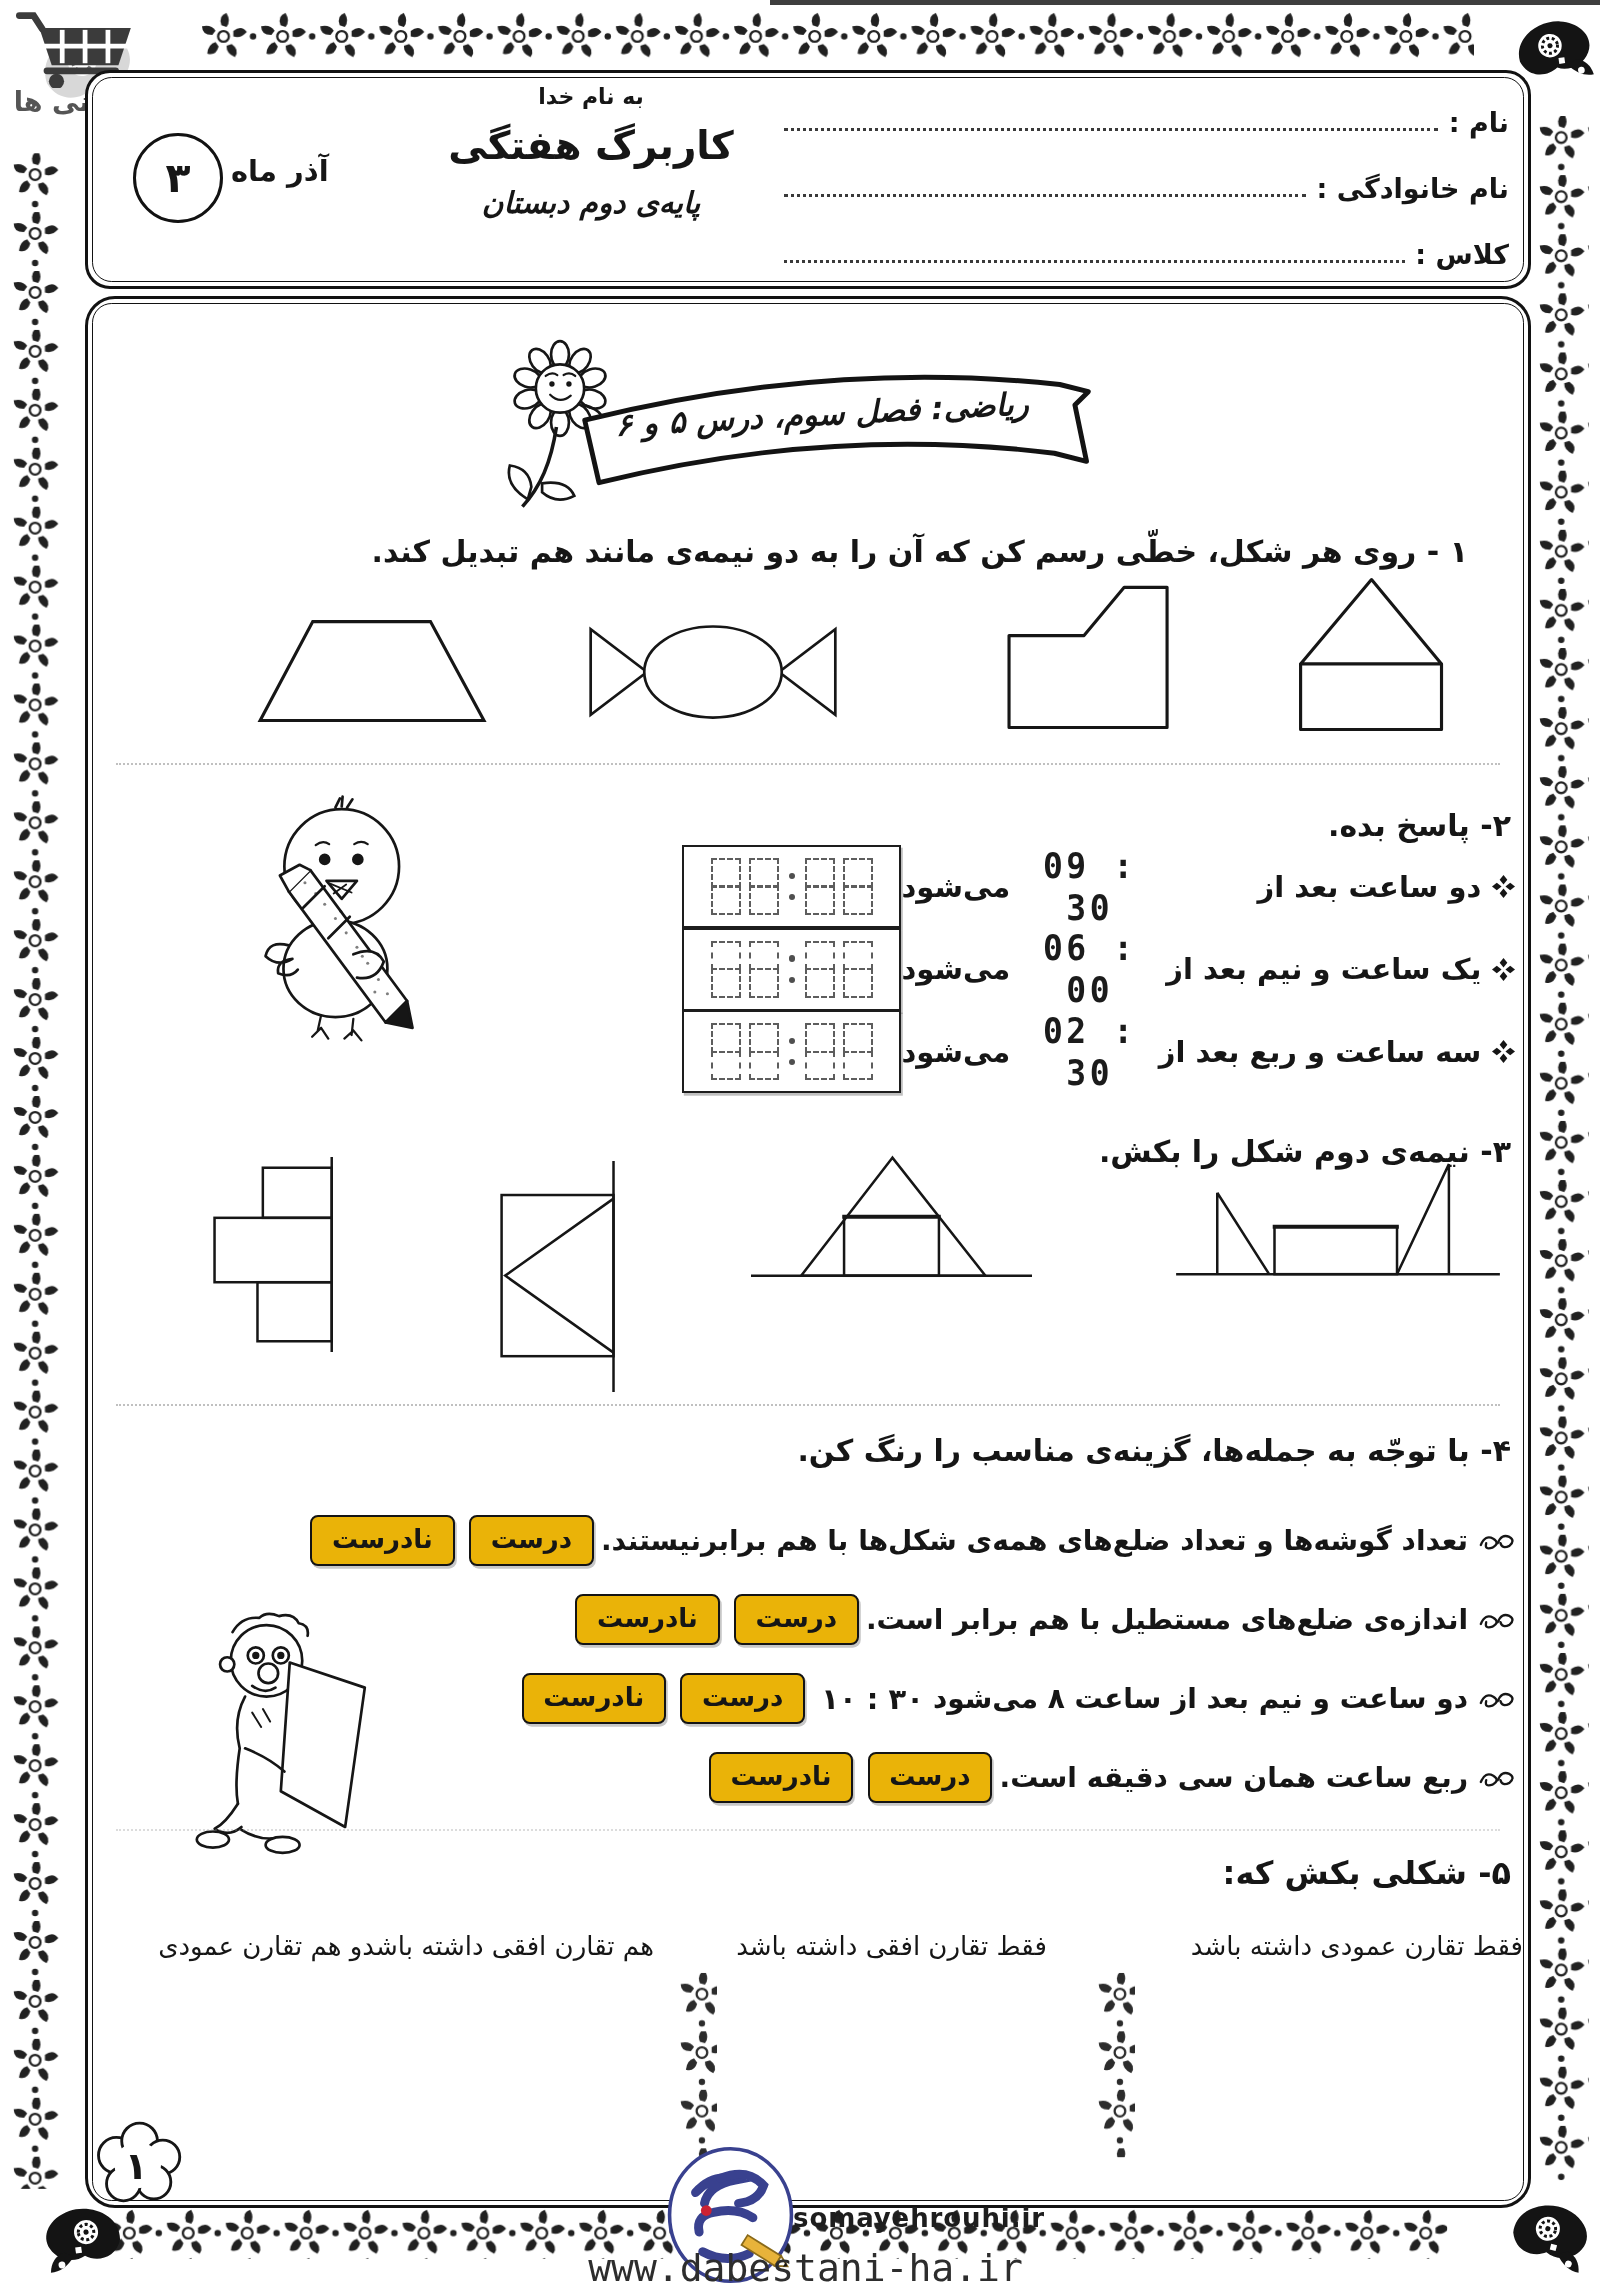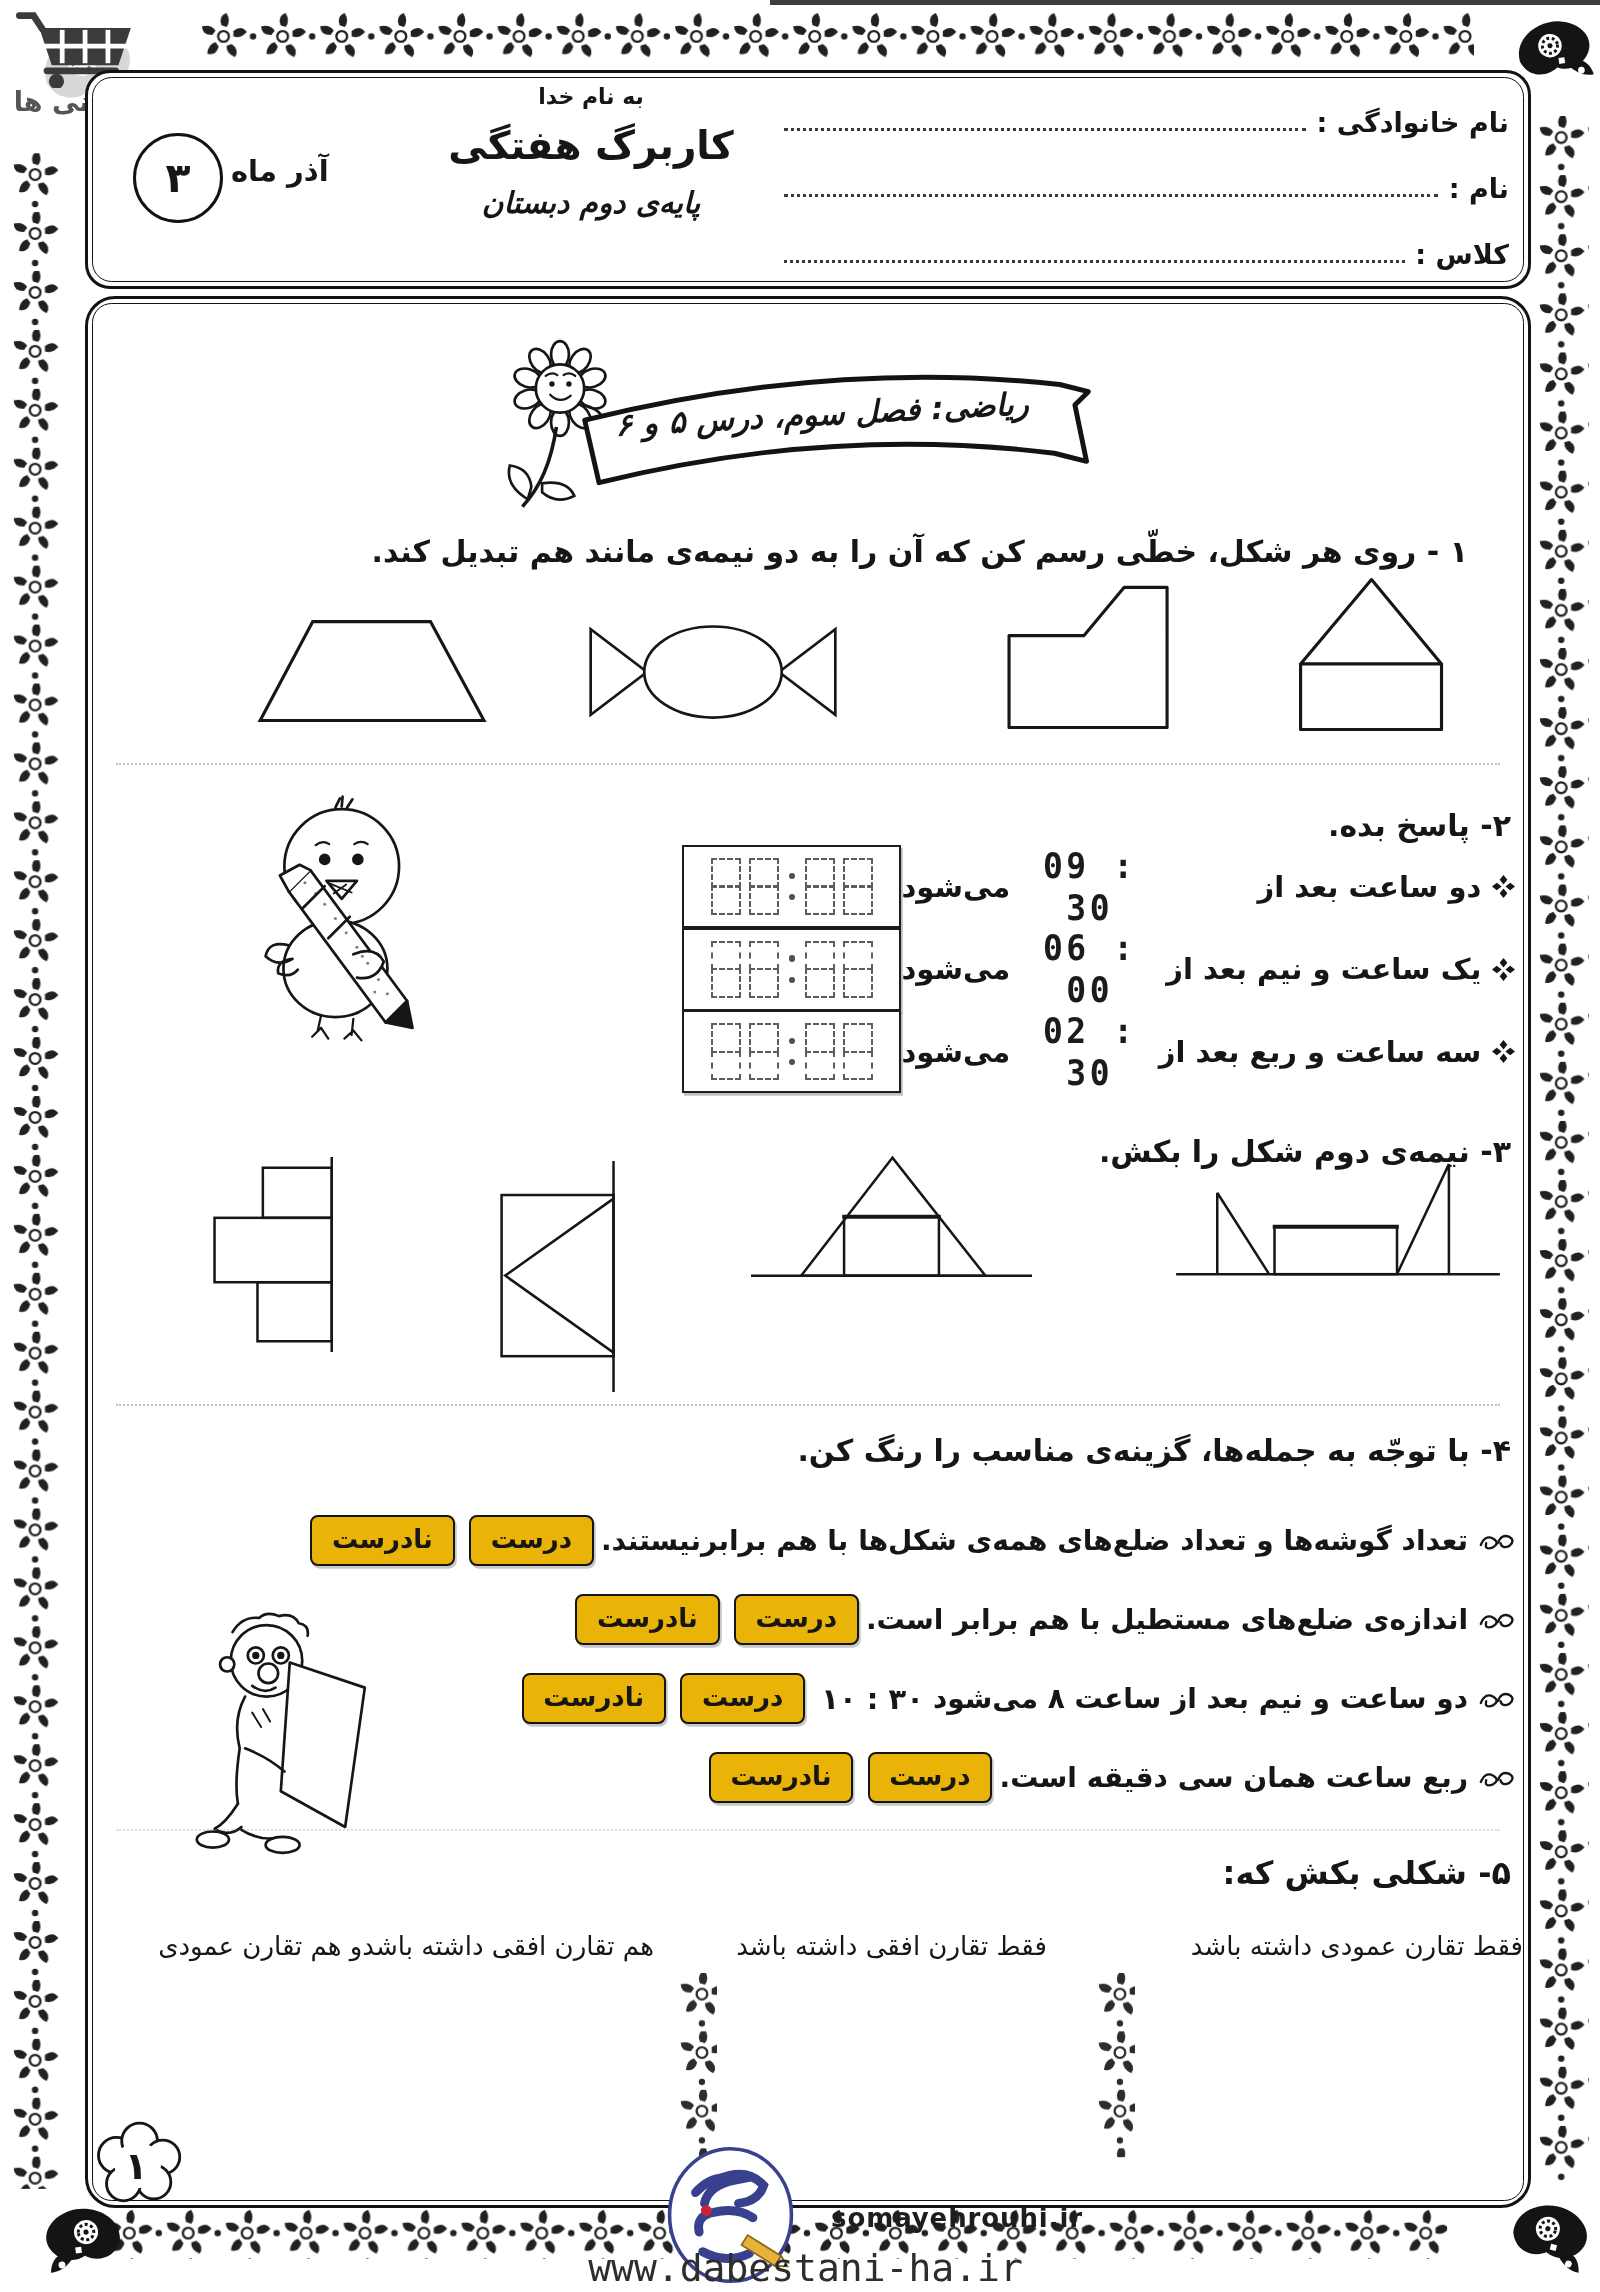--- a/index.html
+++ b/index.html
@@ -54,21 +54,21 @@
   .q4row{display:flex;align-items:center;min-height:79px;}
   .q4row .blt{margin-left:9px;flex:0 0 auto;}
   .q4row .tx{font-weight:bold;font-size:28px;white-space:nowrap;}
   .q4row .tm{direction:ltr;unicode-bidi:bidi-override;font-weight:bold;font-size:29px;margin:0 9px;white-space:nowrap;}
   .tfbox{border:2.7px solid #141414;border-radius:8px;padding:6.3px 19.7px 9.9px;font-weight:bold;font-size:26px;
          margin:0 7.2px;background:#eab308;box-shadow:1.8px 2.7px 0 rgba(0,0,0,.22);white-space:nowrap;}
 
   
   .q5opt{position:absolute;text-align:center;font-weight:normal;font-size:26px;direction:rtl;white-space:nowrap;}
 
-  .wm{position:absolute;left:793px;top:2203px;direction:ltr;font-weight:bold;font-size:26px;color:#1d1d1d;letter-spacing:0.9px;padding-left:38px;}
+  .wm{position:absolute;left:793px;top:2203px;direction:ltr;font-weight:bold;font-size:26px;color:#1d1d1d;letter-spacing:0.9px;}
   .siteurl{position:absolute;left:537px;top:2246px;width:537px;text-align:center;direction:ltr;
            font-family:"DejaVu Sans Mono","Liberation Mono",monospace;font-size:38px;color:#2d2d2d;}
   .cartlabel{position:absolute;left:1.8px;top:86px;width:172px;text-align:center;font-weight:900;font-size:27px;color:#555;direction:rtl;}
   .pageflower{position:absolute;left:86px;top:2121px;}
   .pn{position:absolute;left:86px;top:2121px;width:100px;height:90px;display:flex;align-items:center;
       justify-content:center;font-size:38px;font-weight:900;}
 </style>
 </head>
 <body>
 
@@ -148,25 +148,25 @@
     </g>
     <circle cx="44" cy="78" r="8" fill="#3b3b3b"></circle>
       <circle cx="96" cy="78" r="8" fill="#3b3b3b"></circle>
   </svg>
   <div class="cartlabel">دبستانی ها</div>
 
   <div class="dbox" style="left:85px;top:70px;width:1440px;height:213px;"></div>
 
   <div class="hfields">
     <div class="hfield">
+      <span class="lbl">نام :</span>
+      <span class="dots"></span>
+    </div>
+    <div class="hfield">
       <span class="lbl">نام خانوادگی :</span>
-      <span class="dots"></span>
-    </div>
-    <div class="hfield">
-      <span class="lbl">نام :</span>
       <span class="dots"></span>
     </div>
     <div class="hfield">
       <span class="lbl">کلاس :</span>
       <span class="dots"></span>
     </div>
   </div>
 
   <div class="hcenter">
     <div class="l1">به نام خدا</div>

